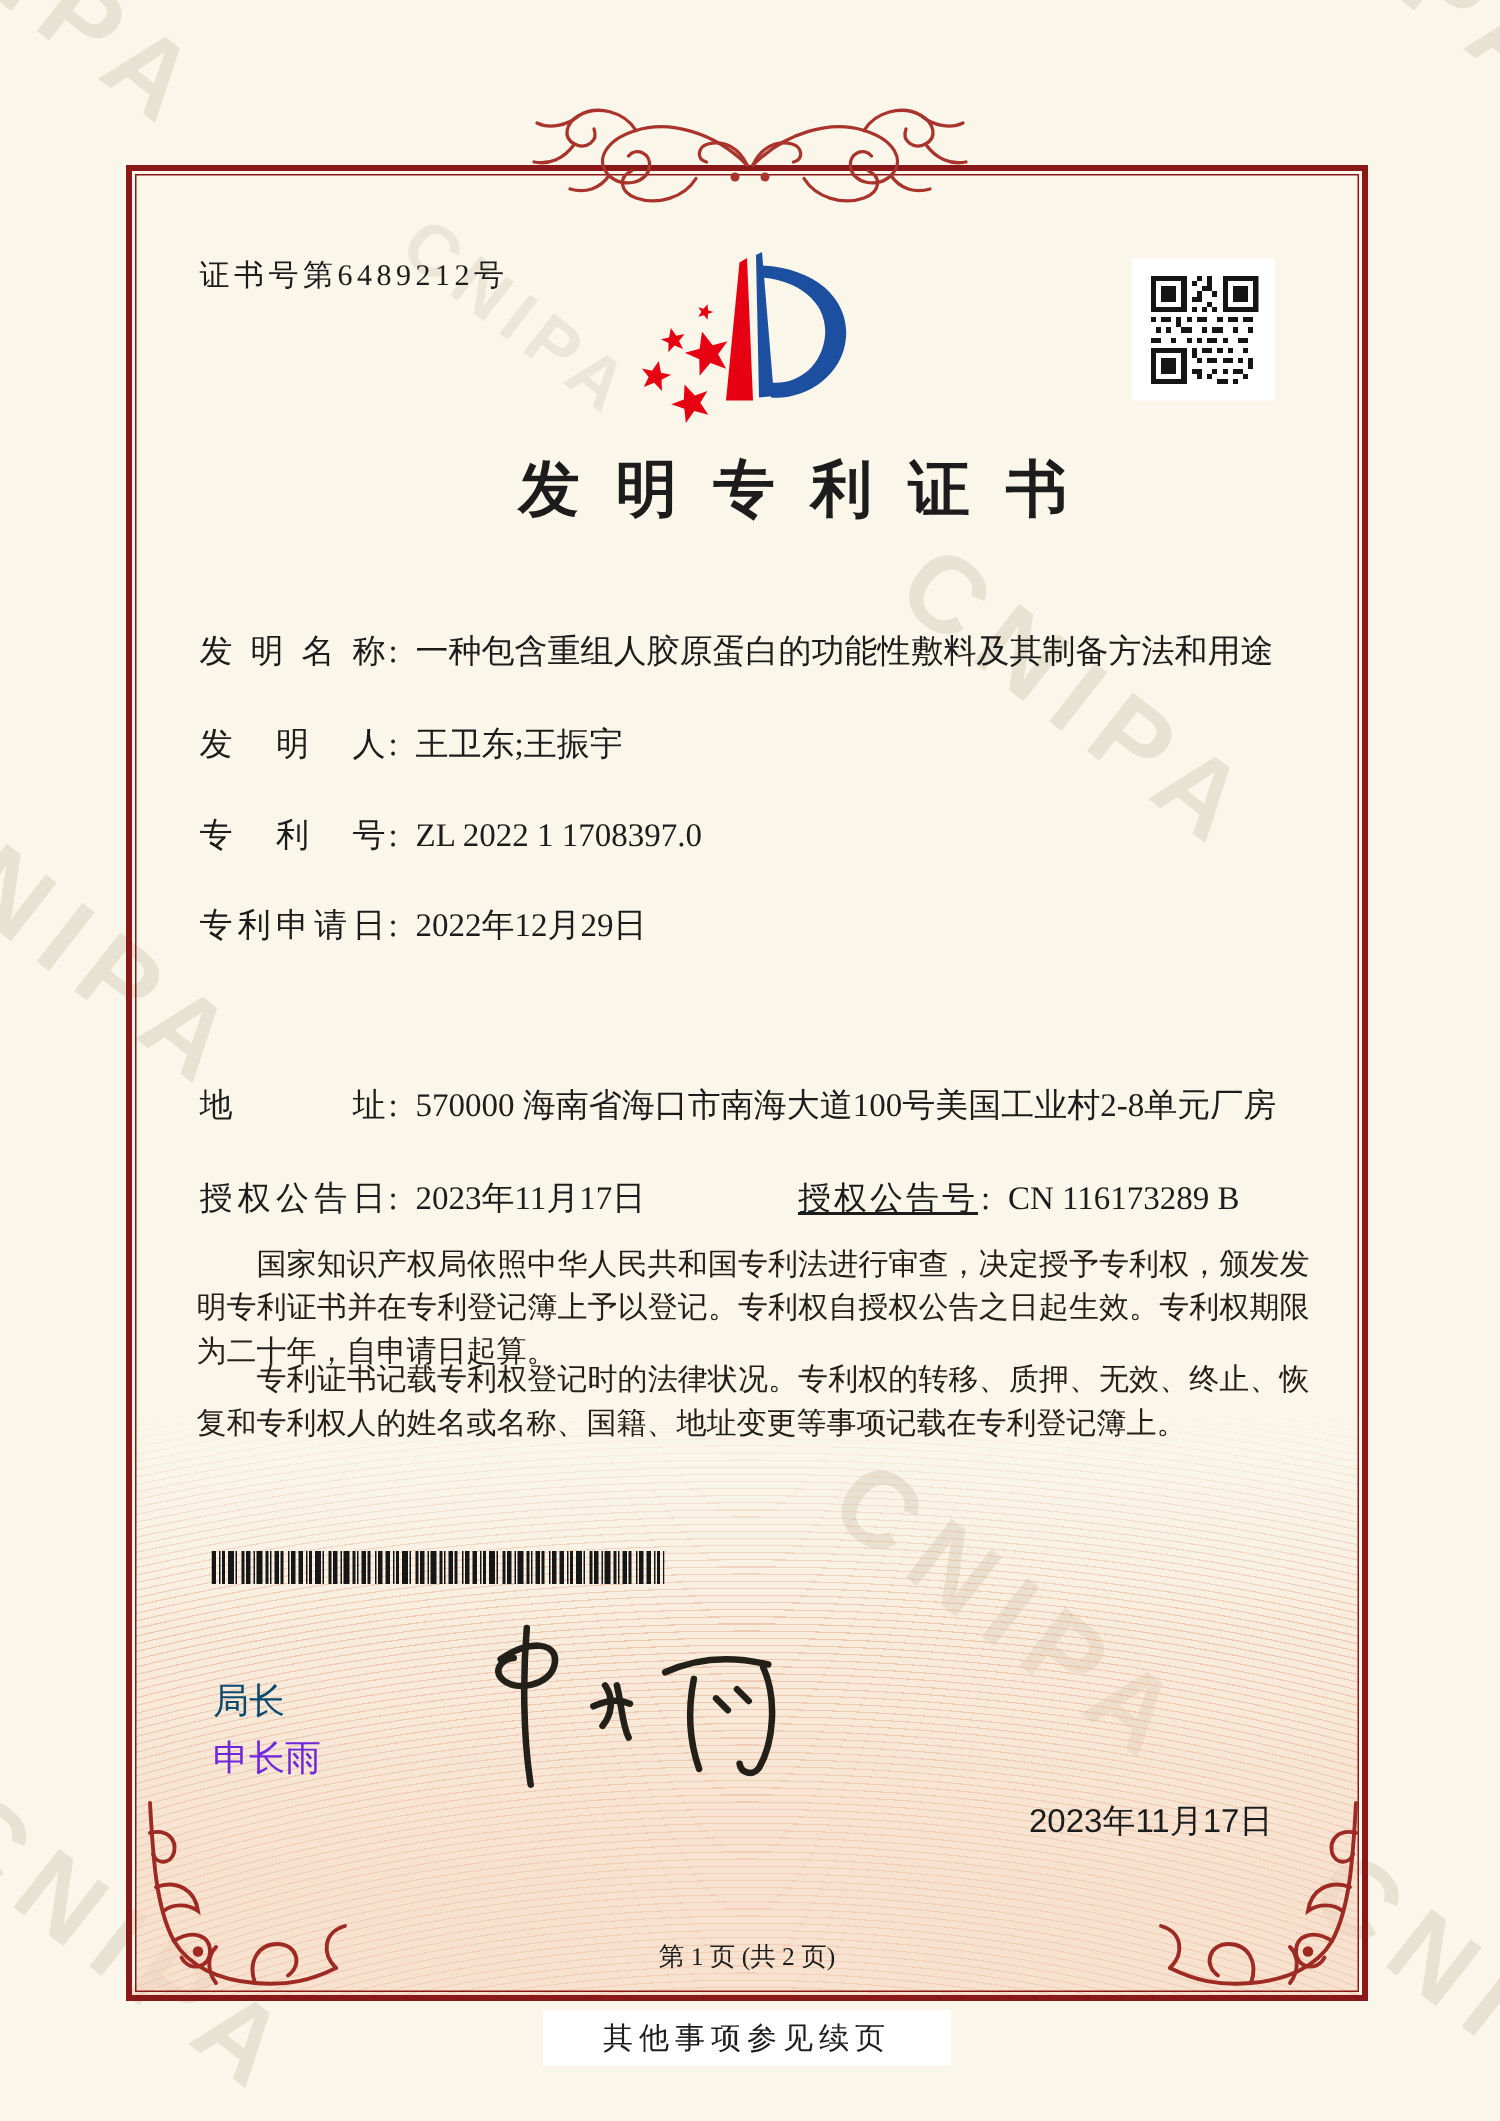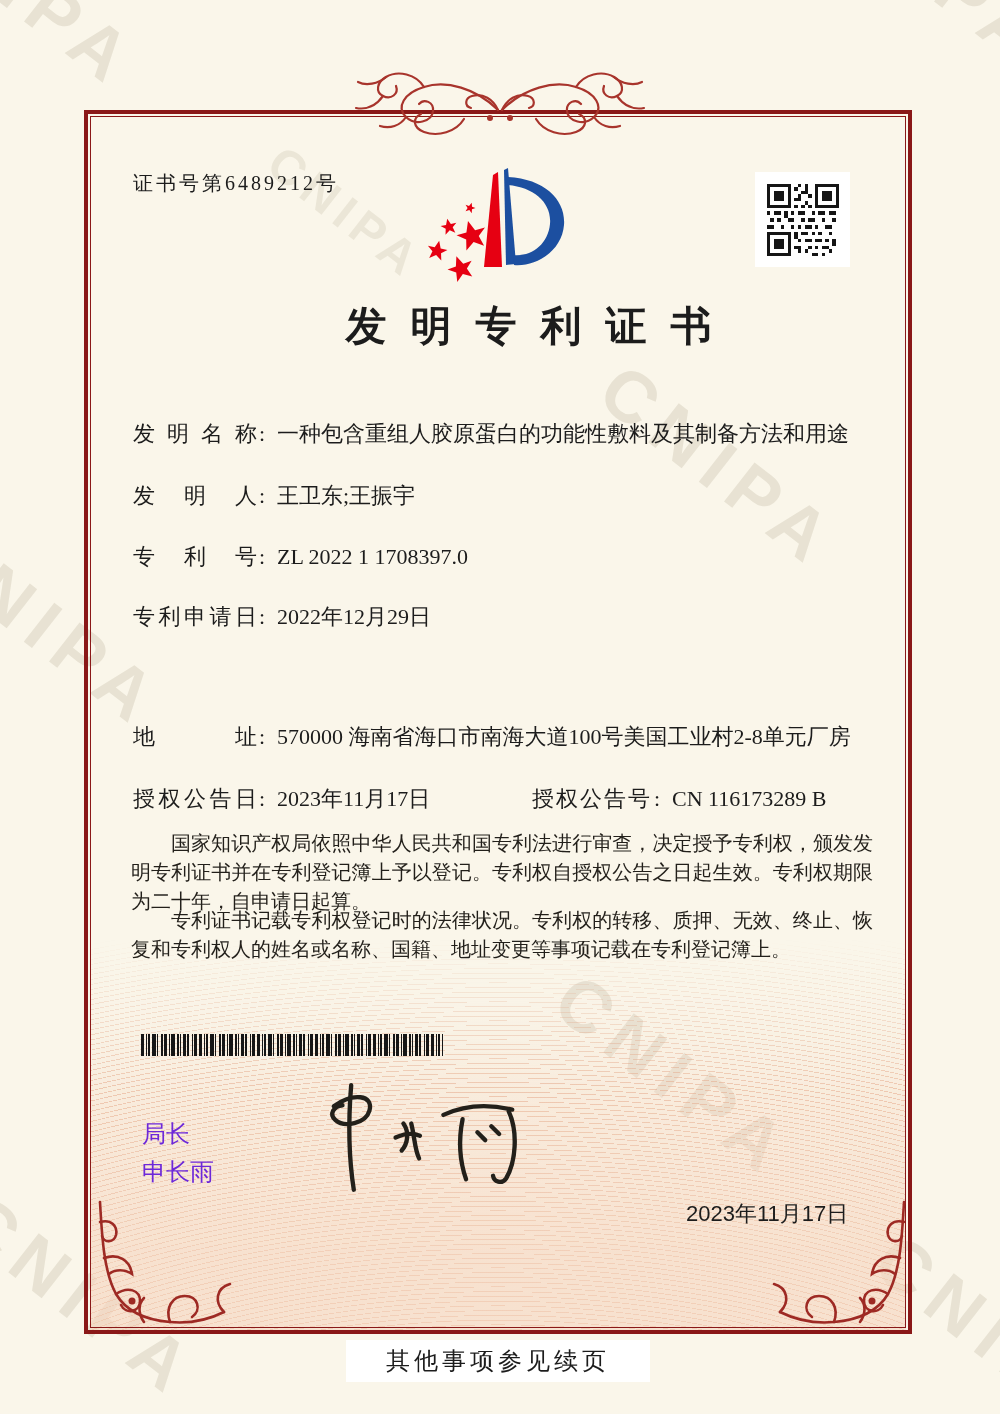--- a/index.html
+++ b/index.html
@@ -42,41 +42,41 @@
   .qr-box{position:absolute;left:755px;top:172px;width:95px;height:95px;background:#ffffff;
           display:flex;align-items:center;justify-content:center;}
   .title{position:absolute;left:84px;top:299px;width:873px;text-align:center;
          font-size:41px;font-weight:bold;letter-spacing:24px;padding-left:40px;box-sizing:border-box;}
 
   
   .frow{position:absolute;left:133px;width:790px;font-size:22px;line-height:30px;}
   .flabel{display:inline-block;width:124px;text-align:justify;text-align-last:justify;vertical-align:top;}
   .fcolon{display:inline-block;width:9px;margin-left:2px;vertical-align:top;}
   .fvalue{display:inline-block;vertical-align:top;margin-left:9px;max-width:576px;}
-  .pair2{position:absolute;left:399px;top:0;white-space:nowrap;}
+  .pair2{position:absolute;left:399px;top:0;white-space:nowrap;text-decoration:underline;}
   .pair2 .flabel2{letter-spacing:2px;}
   .pair2 .fvalue{max-width:none;}
 
   
   .bodyp{position:absolute;left:131px;width:742px;margin:0;font-size:20px;line-height:29px;
          text-align:justify;text-indent:2em;color:#221f1a;font-family:Liberation Serif, serif;}
   .p1{top:829px;} .p2{top:906px;}
 
   
   .barcode{position:absolute;left:141px;top:1034px;}
   .signature{position:absolute;left:292px;top:1080px;}
   .dir-title{position:absolute;left:142px;top:1118px;font-family:"Liberation Sans","DejaVu Sans",sans-serif;
-             font-size:24px;color:#6d28d9;}
+             font-size:24px;color:#0c4a6e;}
   .dir-name{position:absolute;left:142px;top:1156px;font-family:"Liberation Sans","DejaVu Sans",sans-serif;
              font-size:24px;color:#6d28d9;}
   .date{position:absolute;left:686px;top:1199px;font-family:"Liberation Sans","DejaVu Sans",sans-serif;
         font-size:22px;}
   .pageno{position:absolute;left:84px;top:1293px;width:828px;text-align:center;font-size:17px;}
   .footer-note{position:absolute;left:84px;top:1340px;width:828px;text-align:center;}
-  .footer-note span{display:inline-block;background:#ffffff;padding:5px 40px;font-size:24px;letter-spacing:4px;}
+  .footer-note span{display:inline-block;background:#ffffff;padding:5px 40px;font-size:20px;letter-spacing:4px;}
 </style>
 </head>
 <body>
 
 <div class="page">
 
   <div class="wm wm1">CNIPA</div>
   <div class="wm wm2">CNIPA</div>
   <div class="wm wm-s wm3">CNIPA</div>
   <div class="wm wm4">CNIPA</div>
@@ -206,18 +206,19 @@
       <path d="M213,60 L222,69"></path>
       <path d="M229,53 L238,62"></path>
     </g>
   </svg>
 
   <div class="dir-title">局长</div>
   <div class="dir-name">申长雨</div>
 
   <div class="date">2023年11月17日</div>
 
+  <div class="pageno">第 1 页 (共 2 页)</div>
 
   <div class="footer-note">
     <span>其他事项参见续页</span>
   </div>
 
 </div>
 
 </body></html>

